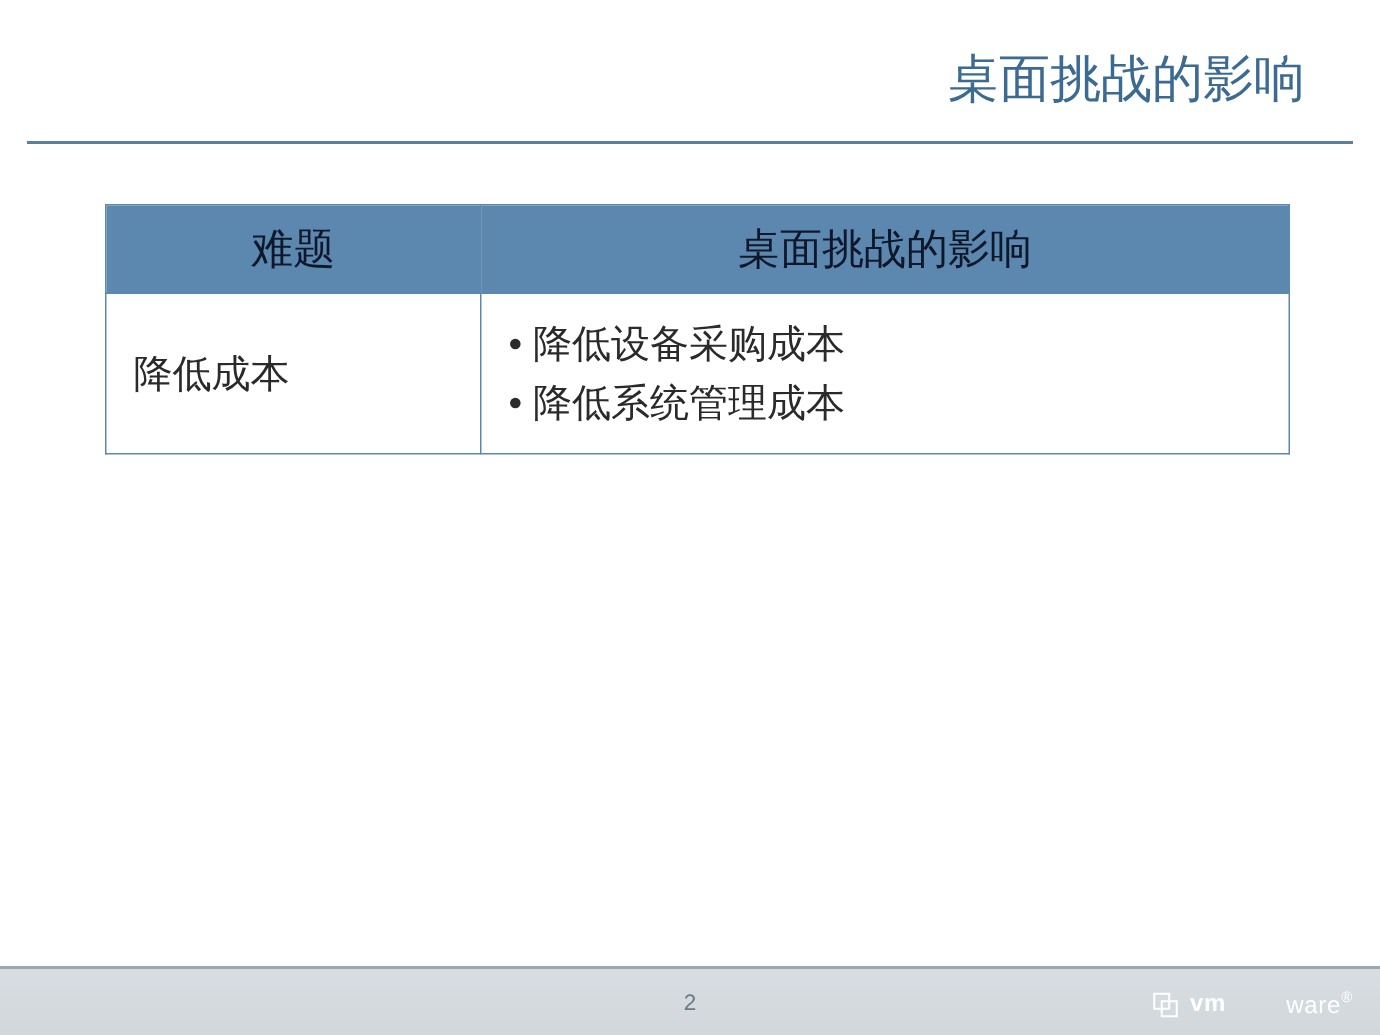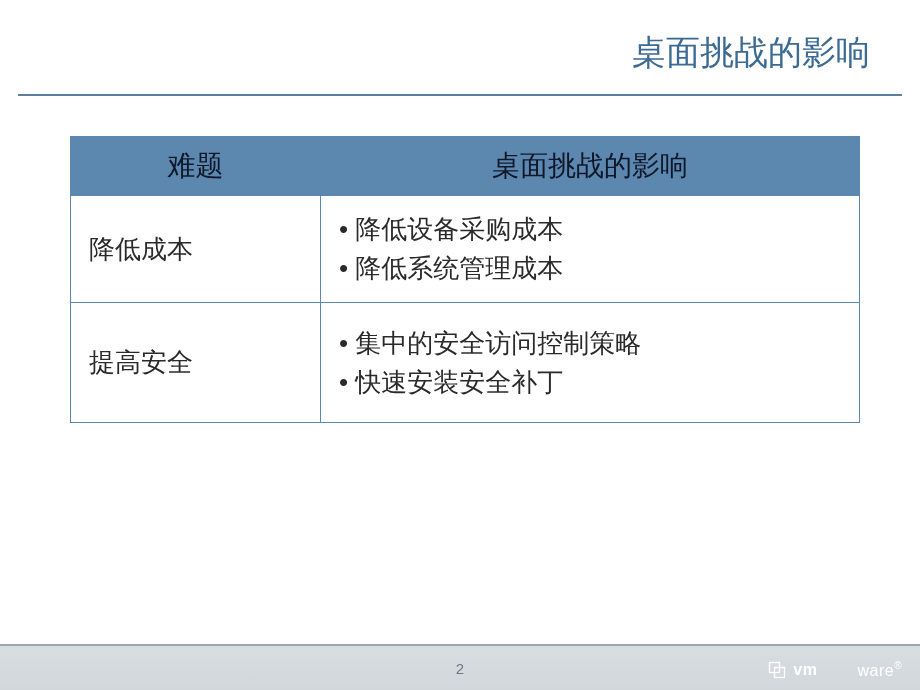--- a/index.html
+++ b/index.html
@@ -139,27 +139,20 @@
         </tr>
       </thead>
       <tbody>
         <tr>
           <td class="row-label">降低成本</td>
           <td class="row-content">
             <span class="bullet">• 降低设备采购成本</span>
             <span class="bullet">• 降低系统管理成本</span>
           </td>
         </tr>
-        <tr class="tall-row">
-          <td class="row-label">提高安全</td>
-          <td class="row-content">
-            <span class="bullet">• 集中的安全访问控制策略</span>
-            <span class="bullet">• 快速安装安全补丁</span>
-          </td>
-        </tr>
       </tbody>
     </table>
   </div>
 
   <div class="footer">
     <span class="page-number">2</span>
     <div class="brand">
       <span class="brand-icon">
         <svg viewBox="0 0 24 24">
           <g fill="none" stroke="#ffffff" stroke-width="1.6">

